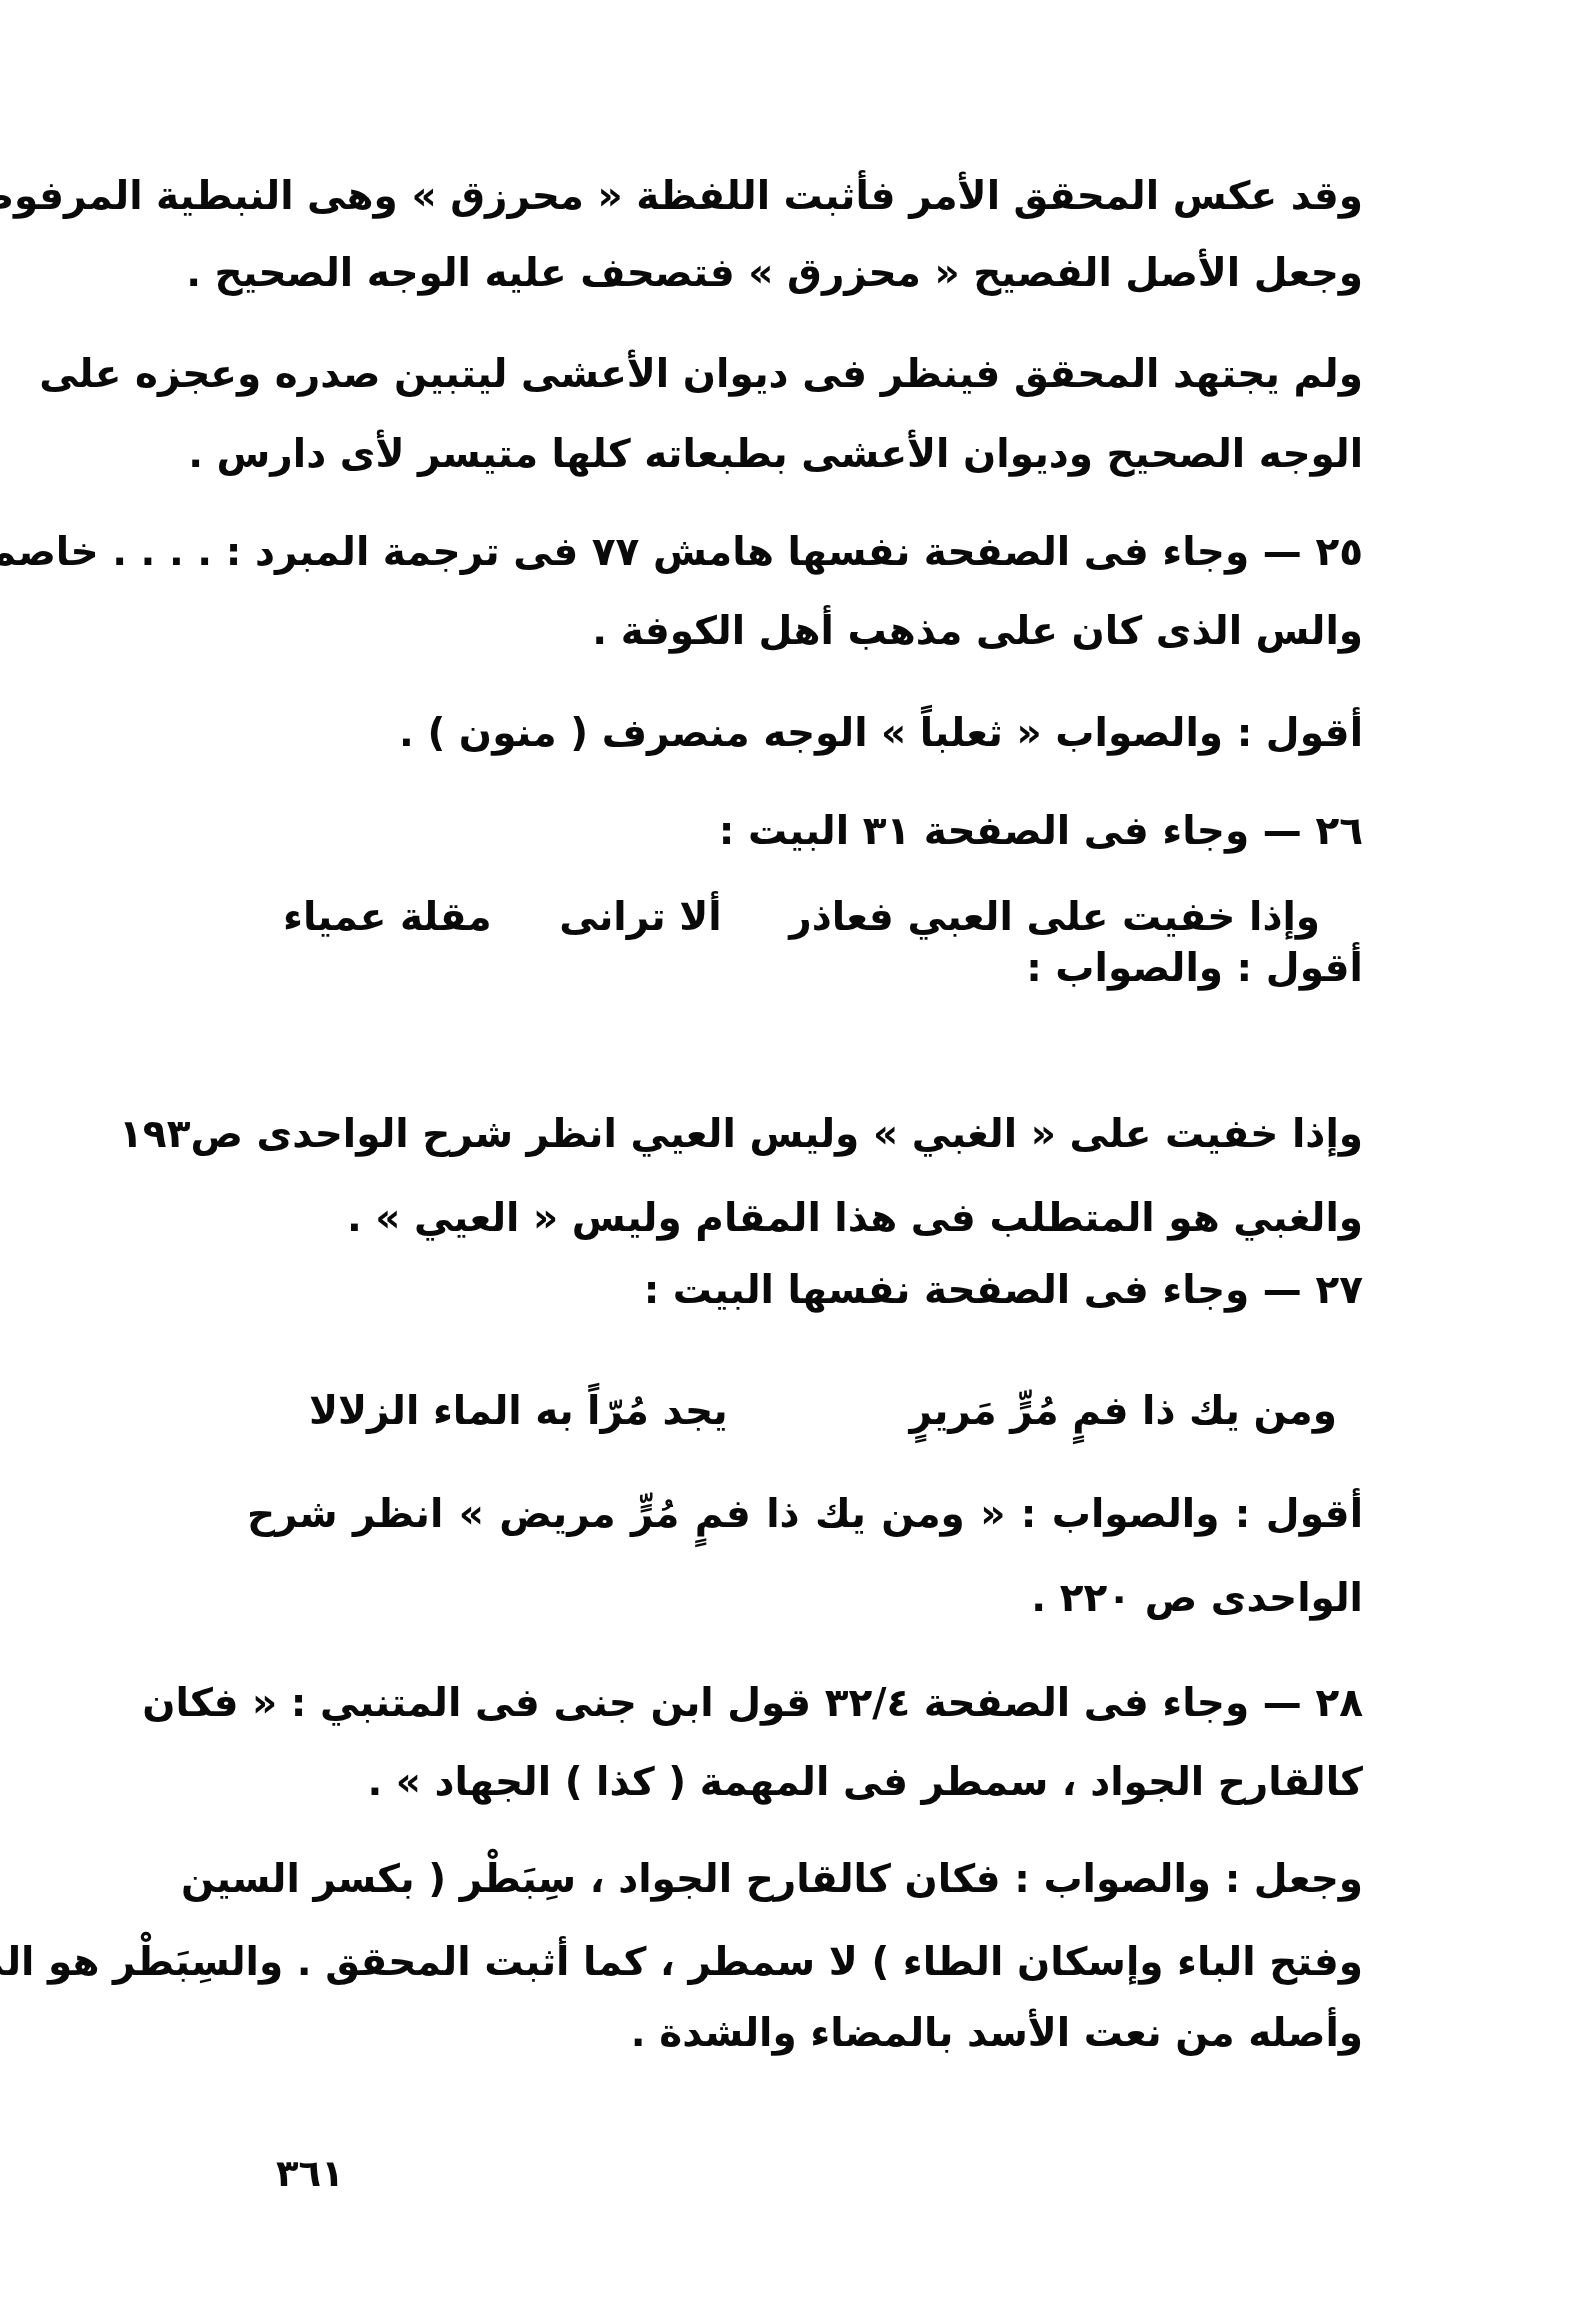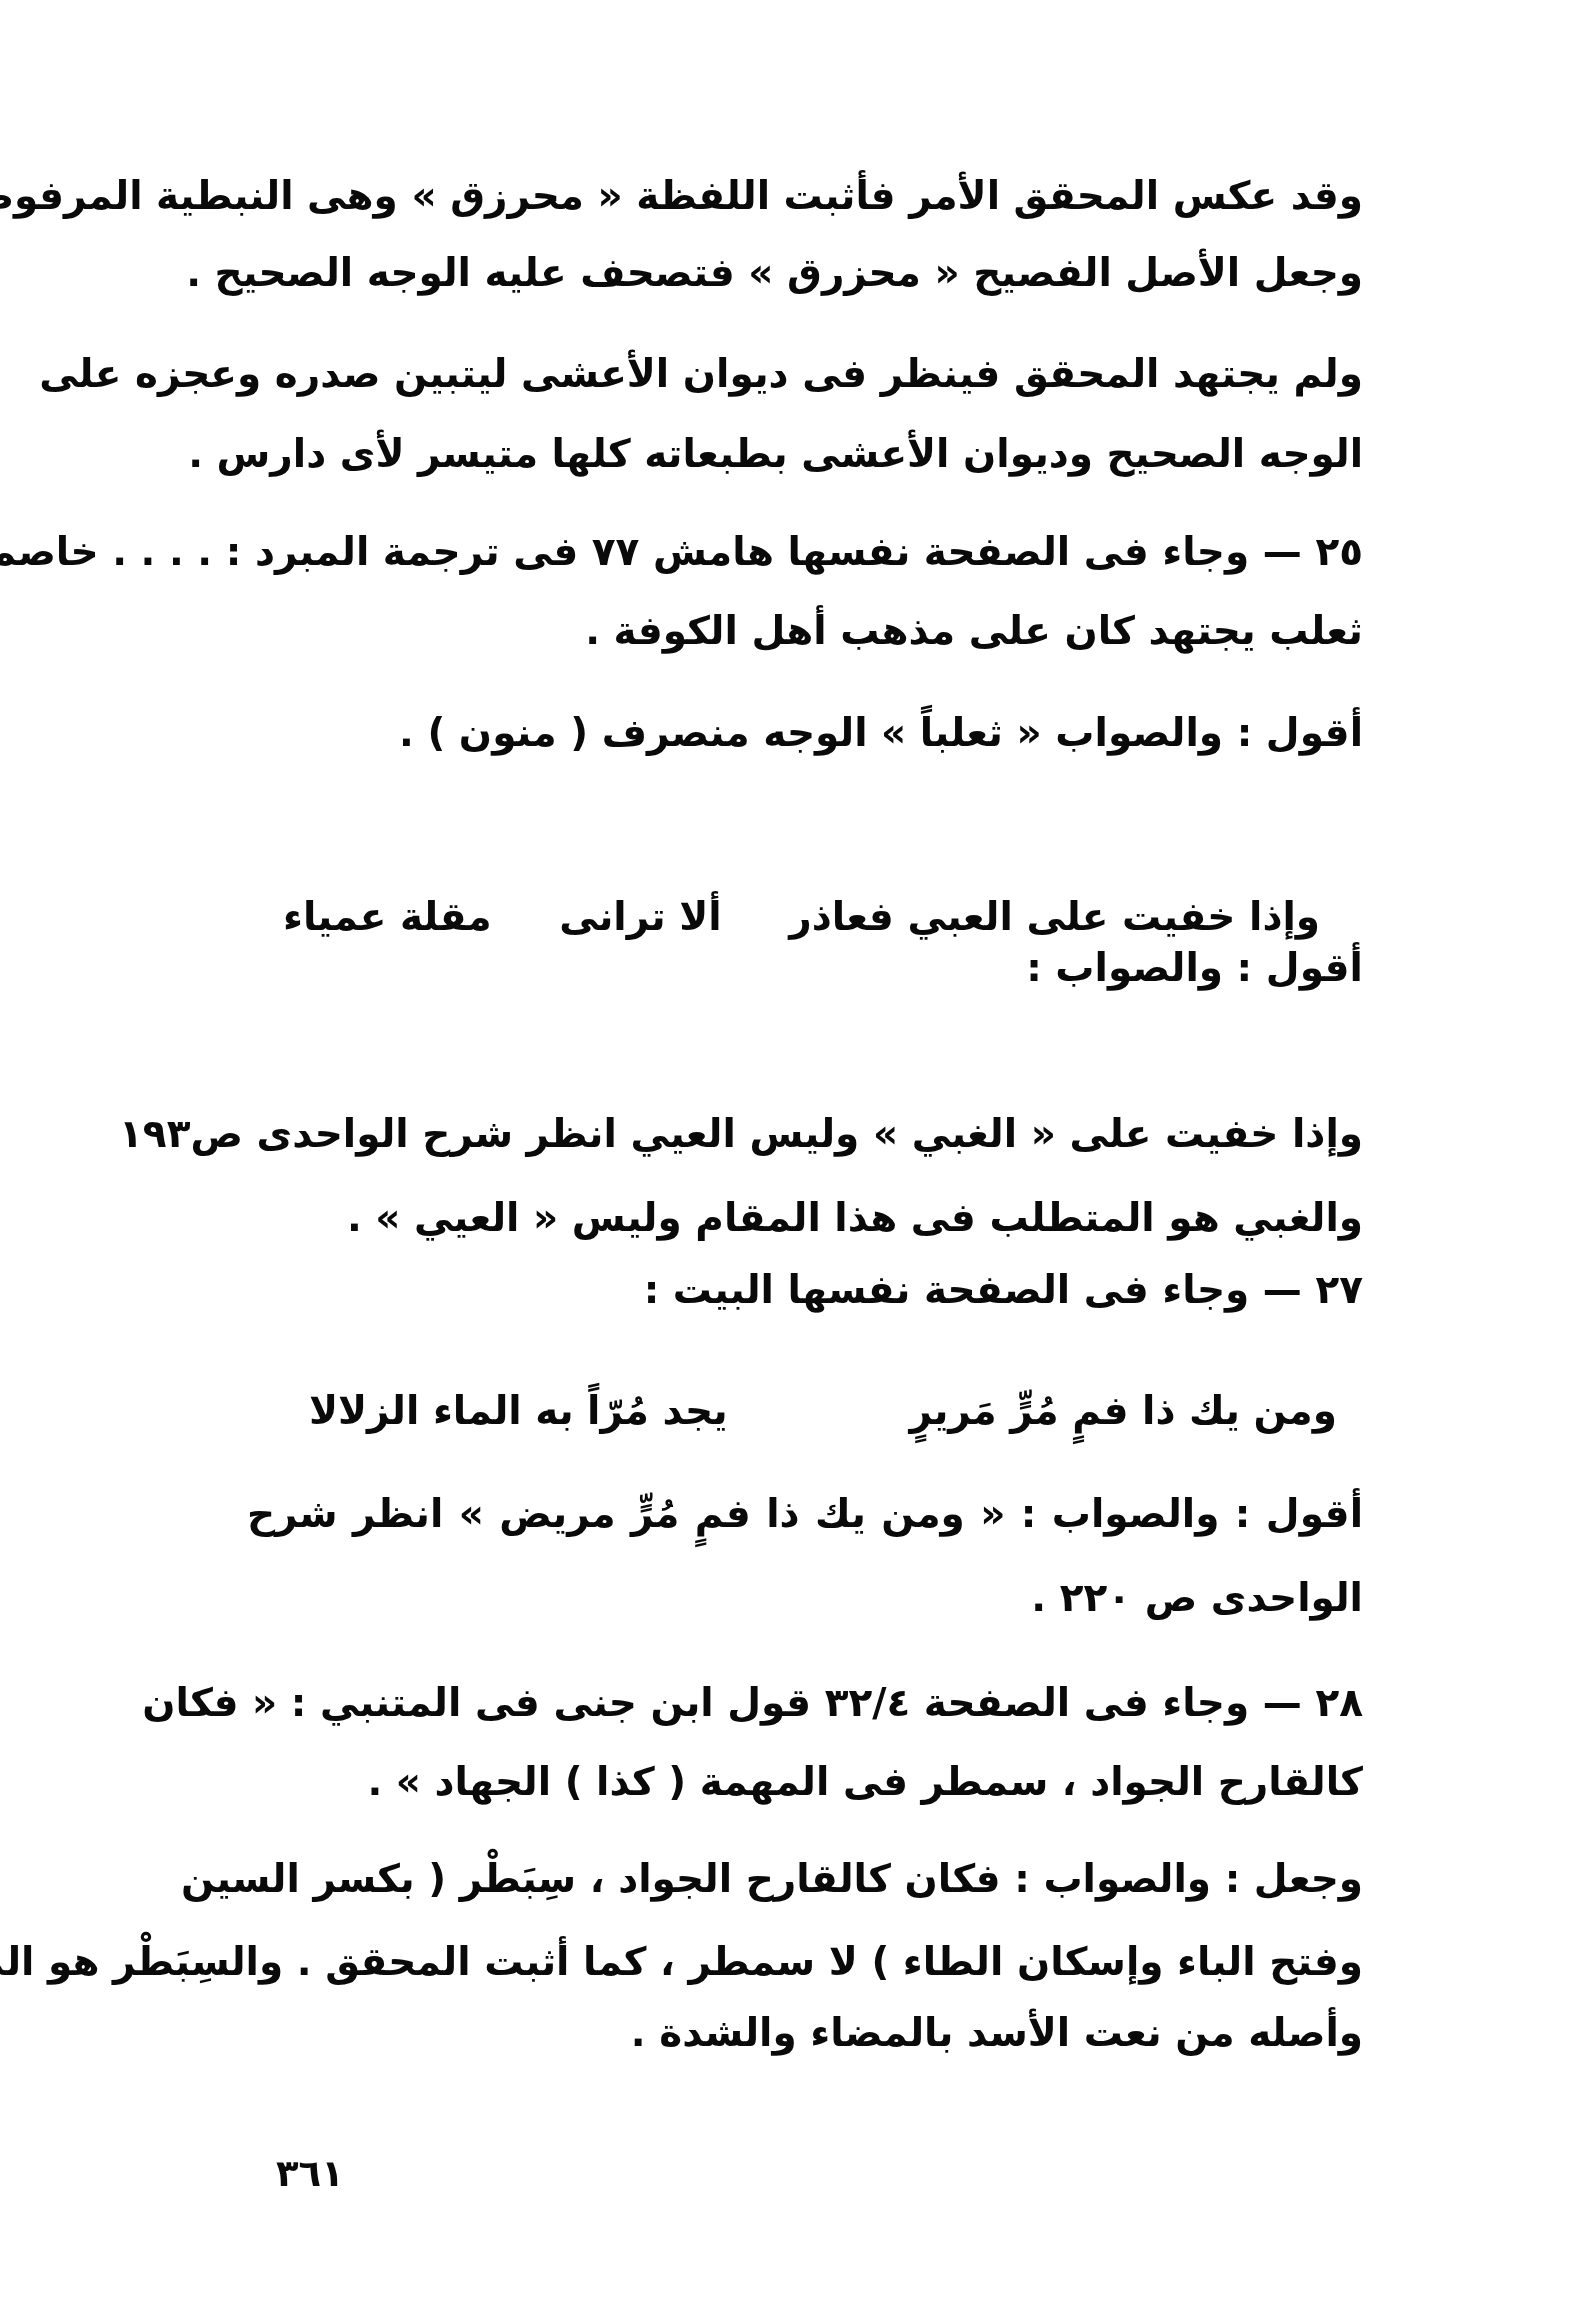--- a/index.html
+++ b/index.html
@@ -60,24 +60,25 @@
 
 <div class="page">
 
   <div class="line full" style="top:176px;">وقد عكس المحقق الأمر فأثبت اللفظة « محرزق » وهى النبطية المرفوضة</div>
   <div class="line" style="top:253px;">وجعل الأصل الفصيح « محزرق » فتصحف عليه الوجه الصحيح .</div>
 
   <div class="line full" style="top:354px;">ولم يجتهد المحقق فينظر فى ديوان الأعشى ليتبين صدره وعجزه على</div>
   <div class="line" style="top:434px;">الوجه الصحيح وديوان الأعشى بطبعاته كلها متيسر لأى دارس .</div>
 
   <div class="line full" style="top:532px;">٢٥ — وجاء فى الصفحة نفسها هامش ٧٧ فى ترجمة المبرد : . . . . خاصم</div>
-  <div class="line" style="top:611px;">ثعلب يجتهد كان على مذهب أهل الكوفة .</div>
+  <div class="line" style="top:611px;">والس الذى كان على مذهب أهل الكوفة .</div>
 
   <div class="line" style="top:713px;">أقول : والصواب « ثعلباً » الوجه منصرف ( منون ) .</div>
 
+  <div class="line" style="top:811px;">٢٦ — وجاء فى الصفحة ٣١ البيت :</div>
 
   <div class="verse" style="top:897px;">
     <span class="hemistich">وإذا خفيت على العبي فعاذر</span>
     <span class="hemistich">ألا ترانى</span>
     <span class="hemistich">مقلة عمياء</span>
   </div>
 
   <div class="line" style="top:940px;margin-top:8px;">أقول : والصواب :</div>
 
   <div class="line full" style="top:1114px;">وإذا خفيت على « الغبي » وليس العيي انظر شرح الواحدى ص١٩٣</div>

